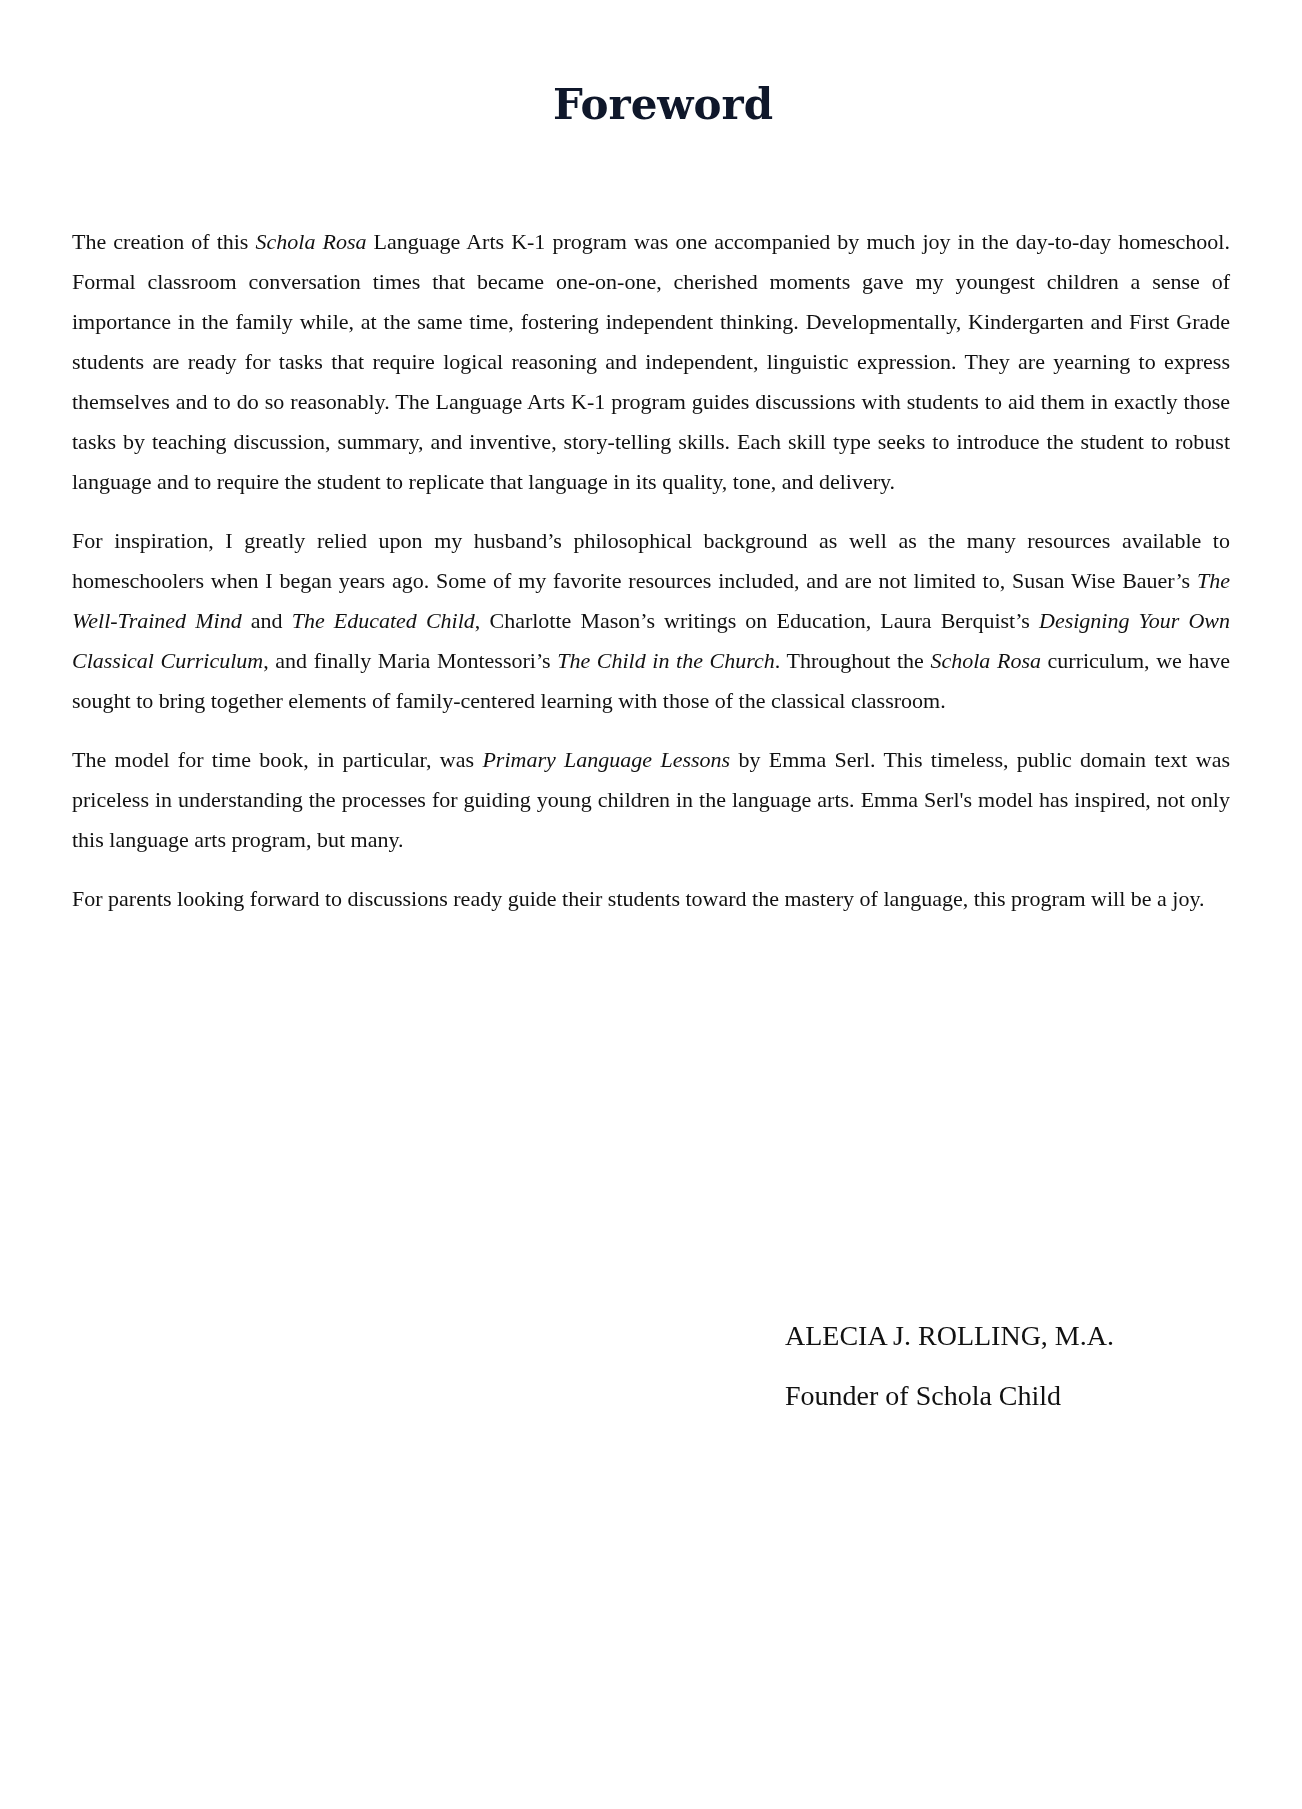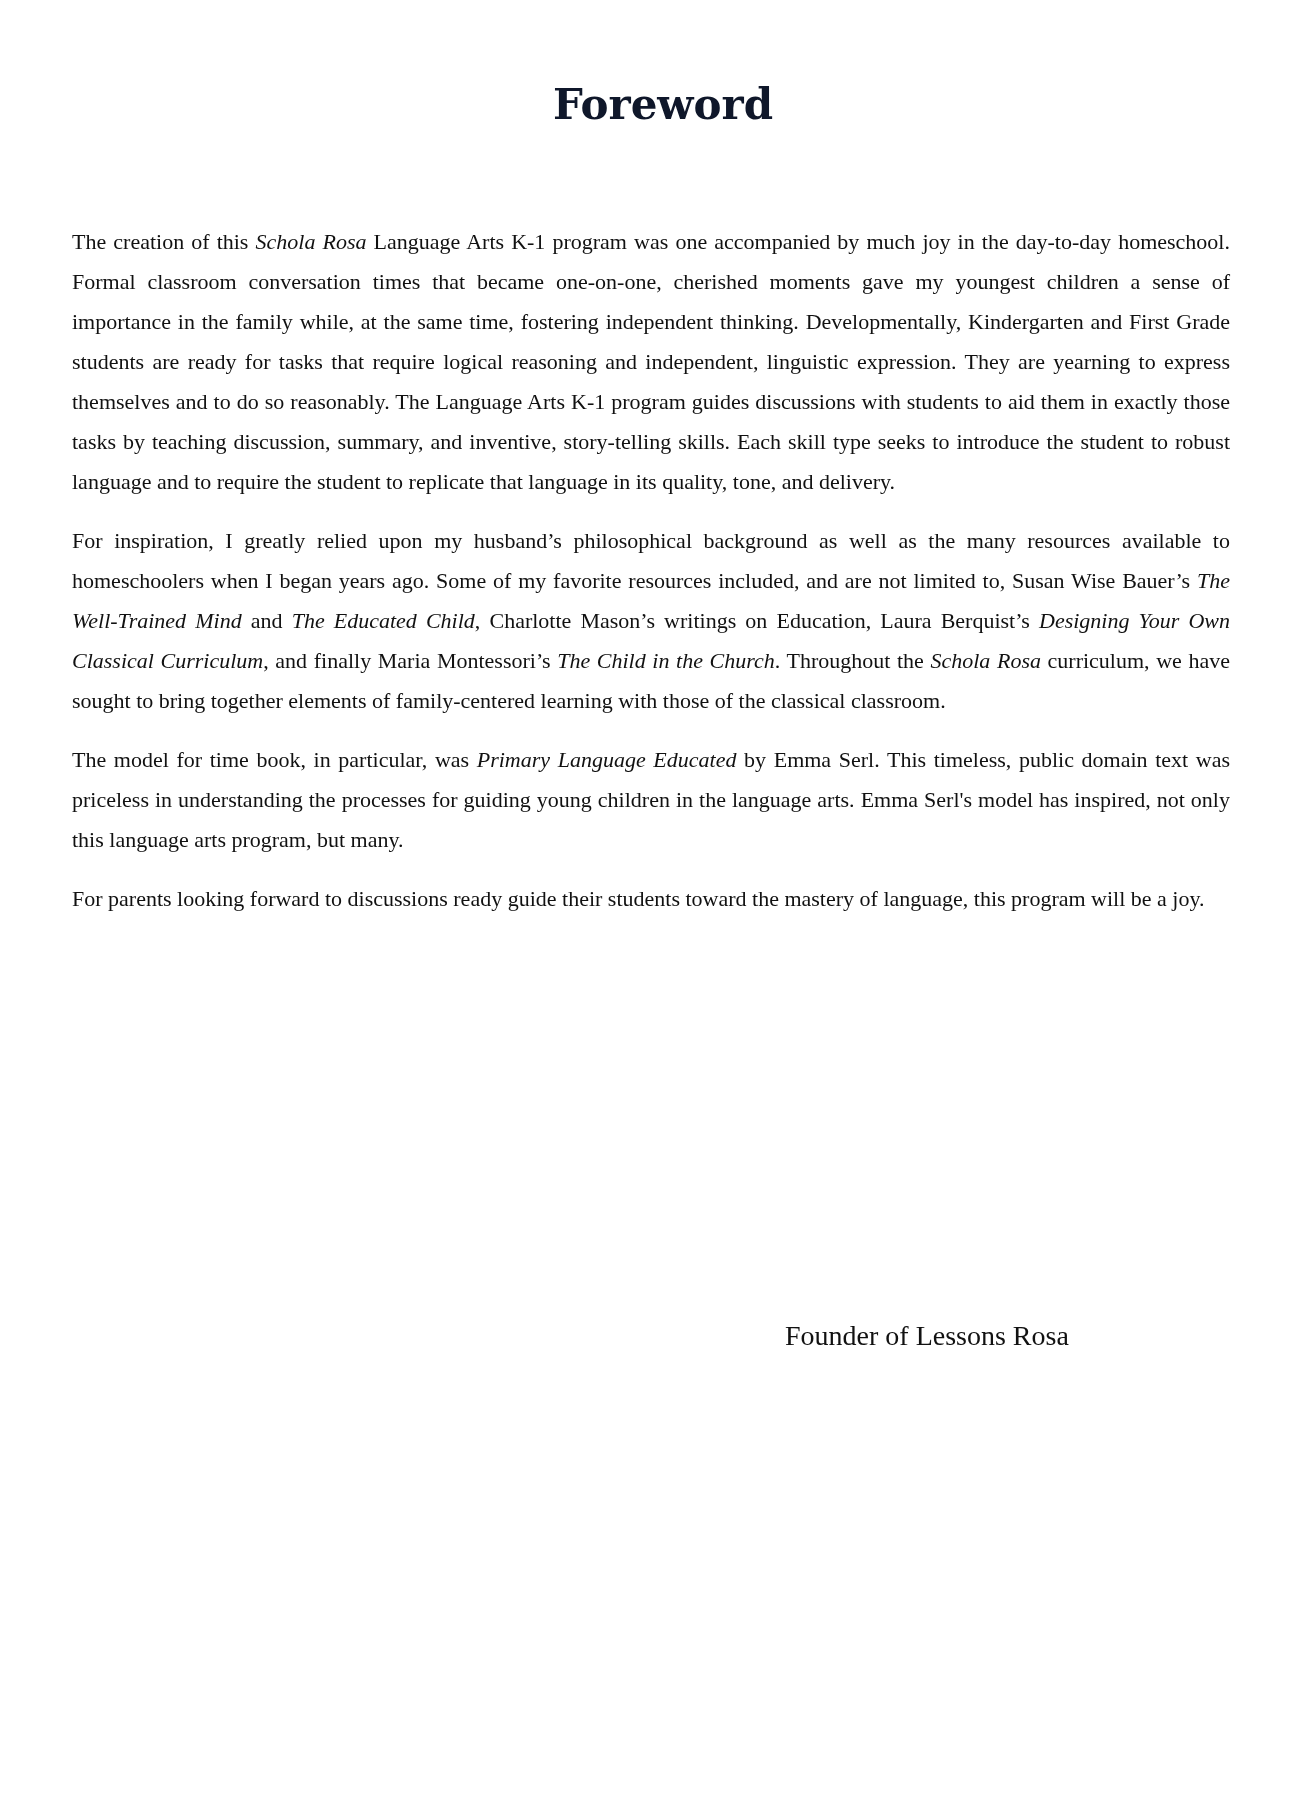--- a/index.html
+++ b/index.html
@@ -65,20 +65,21 @@
   </style>
 </head>
 <body>
 
 <div class="page">
   <h1 class="title">Foreword</h1>
 
   <div class="body-text">
     <p class="para"><span>The creation of this </span><i>Schola Rosa</i><span> Language Arts K-1 program was one accompanied by much joy in the day-to-day homeschool. Formal classroom conversation times that became one-on-one, cherished moments gave my youngest children a sense of importance in the family while, at the same time, fostering independent thinking. Developmentally, Kindergarten and First Grade students are ready for tasks that require logical reasoning and independent, linguistic expression. They are yearning to express themselves and to do so reasonably. The Language Arts K-1 program guides discussions with students to aid them in exactly those tasks by teaching discussion, summary, and inventive, story-telling skills. Each skill type seeks to introduce the student to robust language and to require the student to replicate that language in its quality, tone, and delivery.</span></p>
     <p class="para"><span>For inspiration, I greatly relied upon my husband’s philosophical background as well as the many resources available to homeschoolers when I began years ago. Some of my favorite resources included, and are not limited to, Susan Wise Bauer’s </span><i>The Well-Trained Mind</i><span> and </span><i>The Educated Child</i><span>, Charlotte Mason’s writings on Education, Laura Berquist’s </span><i>Designing Your Own Classical Curriculum</i><span>, and finally Maria Montessori’s </span><i>The Child in the Church</i><span>. Throughout the </span><i>Schola Rosa</i><span> curriculum, we have sought to bring together elements of family-centered learning with those of the classical classroom.</span></p>
-    <p class="para"><span>The model for time book, in particular, was </span><i>Primary Language Educated</i><span> by Emma Serl. This timeless, public domain text was priceless in understanding the processes for guiding young children in the language arts. Emma Serl's model has inspired, not only this language arts program, but many.</span></p>
+    <p class="para"><span>The model for time book, in particular, was </span><i>Primary Language Lessons</i><span> by Emma Serl. This timeless, public domain text was priceless in understanding the processes for guiding young children in the language arts. Emma Serl's model has inspired, not only this language arts program, but many.</span></p>
     <p class="para"><span>For parents looking forward to discussions ready guide their students toward the mastery of language, this program will be a joy.</span></p>
   </div>
 
   <div class="signature">
-    <div class="sig-line">Founder of Lessons Rosa</div>
+    <div class="sig-line">ALECIA J. ROLLING, M.A.</div>
+    <div class="sig-line">Founder of Schola Child</div>
   </div>
 </div>
 
 </body></html>

